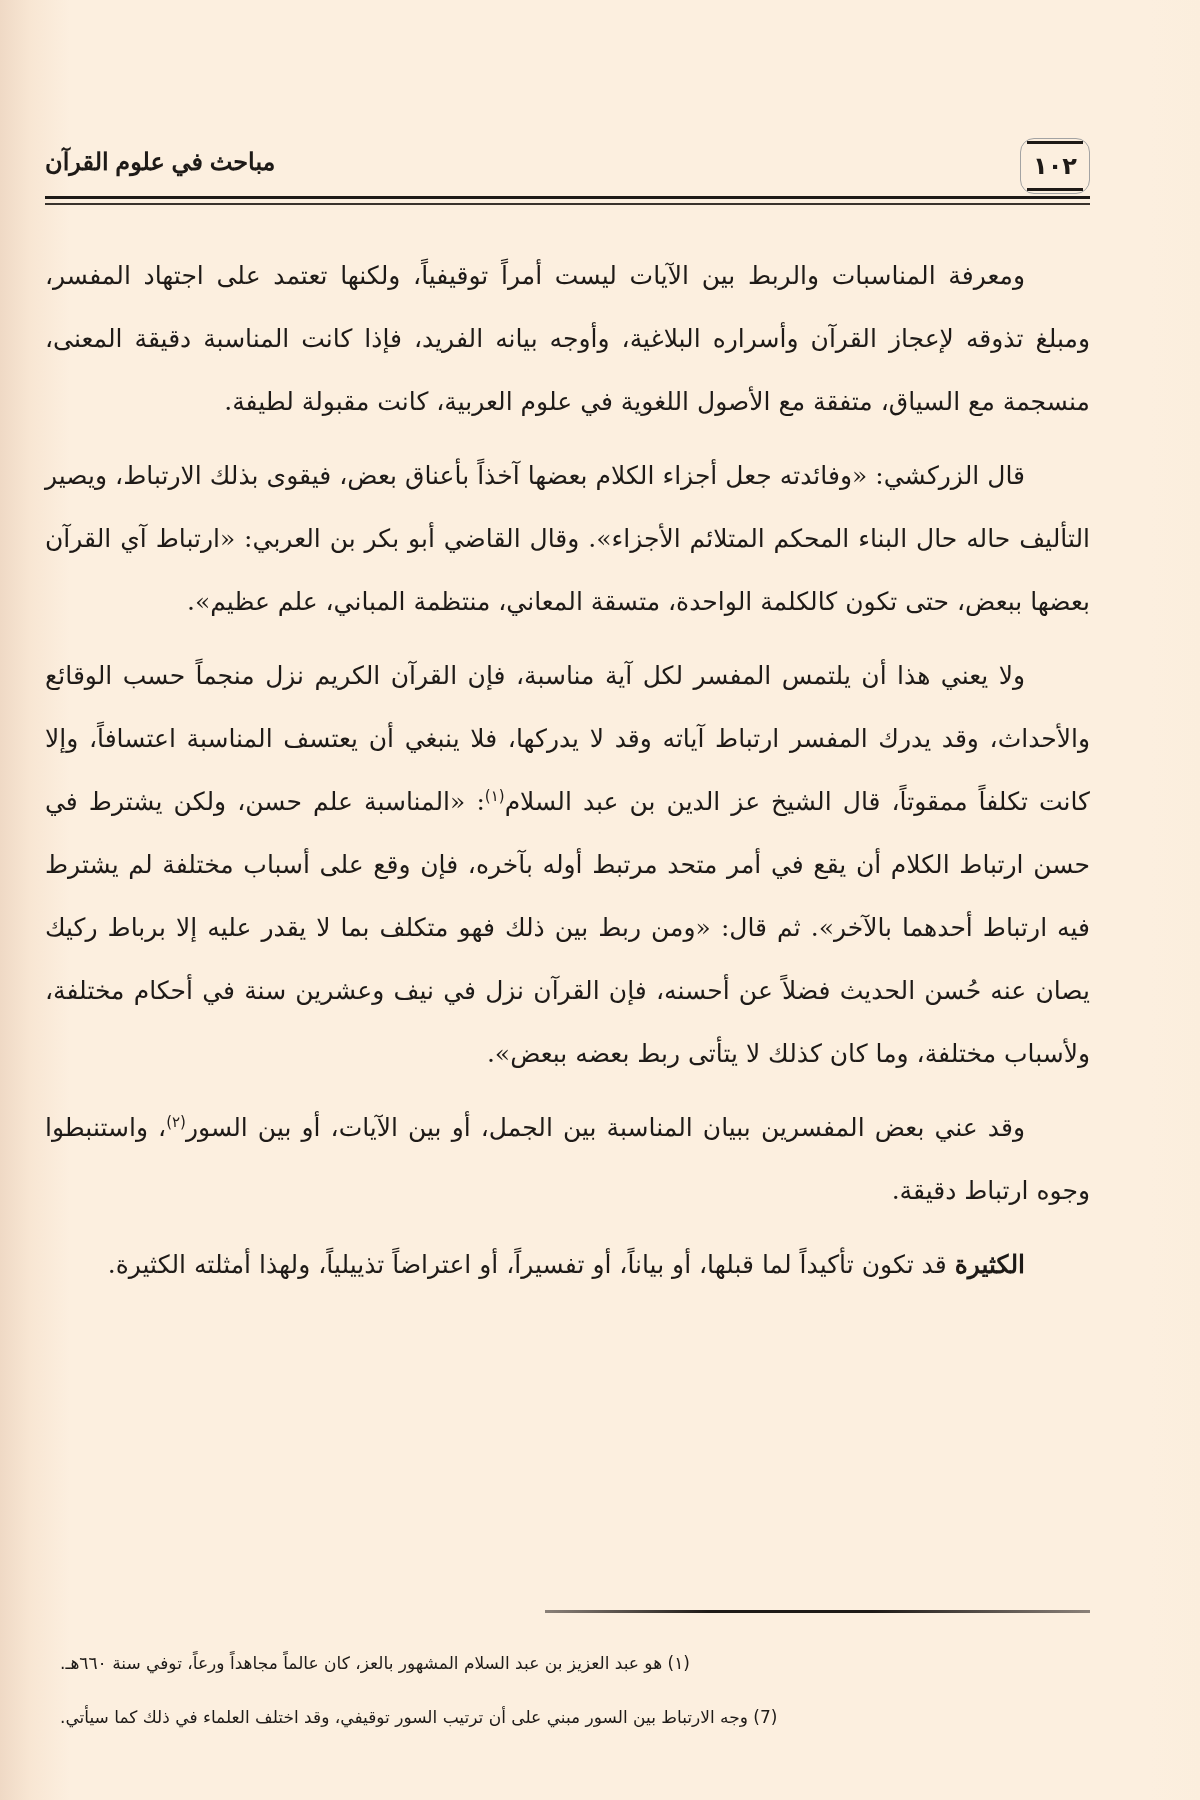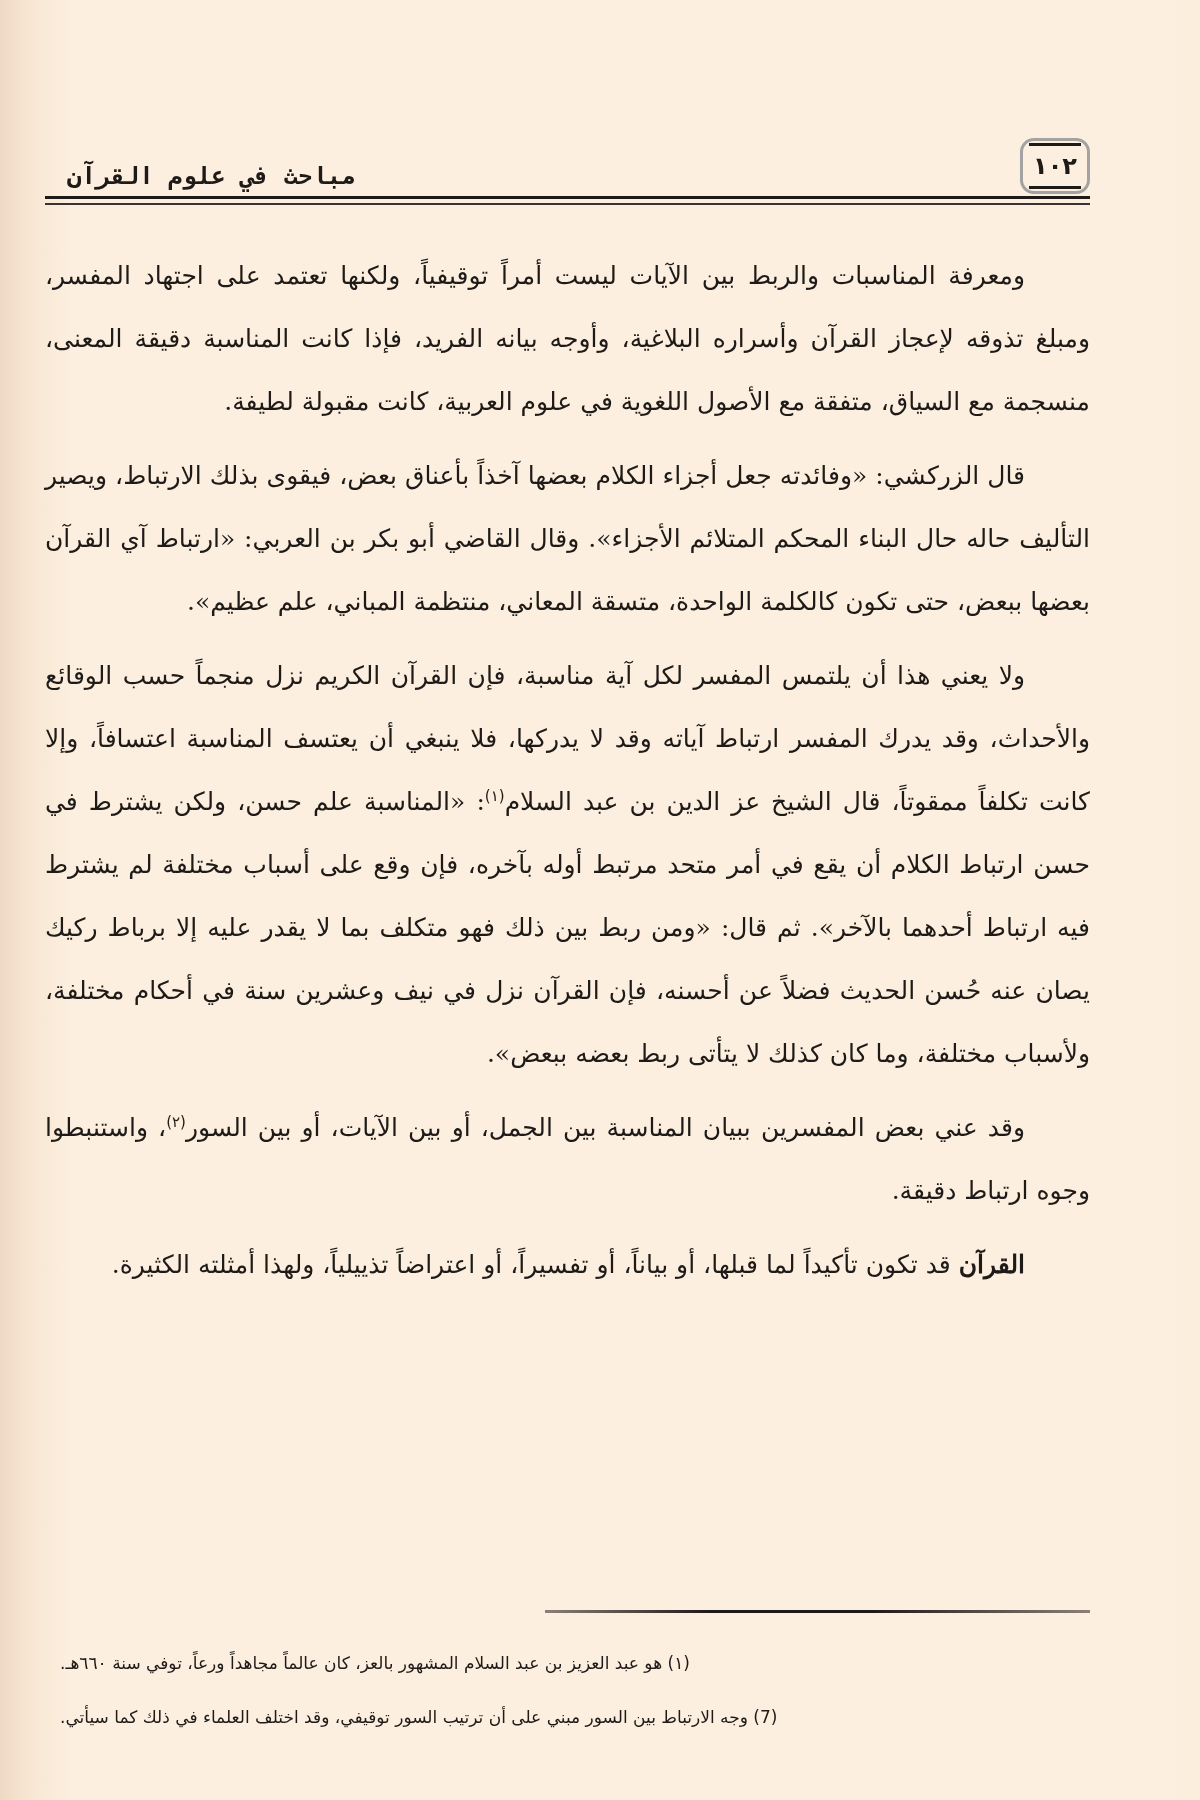--- a/index.html
+++ b/index.html
@@ -28,21 +28,21 @@
       left: 45px;
       width: 1045px;
       height: 78px;
     }
     .page-num-box {
       position: absolute;
       right: 0;
       top: 8px;
       width: 70px;
       height: 56px;
-      border: 3px solid #a3a3a3;
+      border: 1px solid #a3a3a3;
       border-radius: 14px;
       box-sizing: border-box;
       display: flex;
       align-items: center;
       justify-content: center;
       background: #fcefdf;
     }
     .page-num-box::before,
     .page-num-box::after {
       content: "";
@@ -56,26 +56,25 @@
     .page-num {
       font-family: "DejaVu Sans", sans-serif;
       font-weight: bold;
       font-size: 24px;
       letter-spacing: 3px;
       direction: rtl;
     }
     .running-title {
       position: absolute;
       left: 0;
-      top: 32px;
-      font-family: Liberation Mono, monospace;
+      top: 18px;
+      font-family: Liberation Sans, sans-serif;
       font-weight: bold;
       font-size: 24px;
       direction: rtl;
-      margin-left: 22px;
     }
     .header-rule {
       position: absolute;
       left: 0;
       right: 0;
       height: 3px;
       background: #1e1a17;
     }
     .header-rule.r1 { top: 66px; }
     .header-rule.r2 { top: 73px; height: 2px; background: #3a332d; }
@@ -148,21 +147,21 @@
 
   <div class="body-text">
     <p class="para">ومعرفة المناسبات والربط بين الآيات ليست أمراً توقيفياً، ولكنها تعتمد على اجتهاد المفسر، ومبلغ تذوقه لإعجاز القرآن وأسراره البلاغية، وأوجه بيانه الفريد، فإذا كانت المناسبة دقيقة المعنى، منسجمة مع السياق، متفقة مع الأصول اللغوية في علوم العربية، كانت مقبولة لطيفة.</p>
 
     <p class="para">قال الزركشي: «وفائدته جعل أجزاء الكلام بعضها آخذاً بأعناق بعض، فيقوى بذلك الارتباط، ويصير التأليف حاله حال البناء المحكم المتلائم الأجزاء». وقال القاضي أبو بكر بن العربي: «ارتباط آي القرآن بعضها ببعض، حتى تكون كالكلمة الواحدة، متسقة المعاني، منتظمة المباني، علم عظيم».</p>
 
     <p class="para"><span>ولا يعني هذا أن يلتمس المفسر لكل آية مناسبة، فإن القرآن الكريم نزل منجماً حسب الوقائع والأحداث، وقد يدرك المفسر ارتباط آياته وقد لا يدركها، فلا ينبغي أن يعتسف المناسبة اعتسافاً، وإلا كانت تكلفاً ممقوتاً، قال الشيخ عز الدين بن عبد السلام</span><sup class="fn-ref">(١)</sup><span>: «المناسبة علم حسن، ولكن يشترط في حسن ارتباط الكلام أن يقع في أمر متحد مرتبط أوله بآخره، فإن وقع على أسباب مختلفة لم يشترط فيه ارتباط أحدهما بالآخر». ثم قال: «ومن ربط بين ذلك فهو متكلف بما لا يقدر عليه إلا برباط ركيك يصان عنه حُسن الحديث فضلاً عن أحسنه، فإن القرآن نزل في نيف وعشرين سنة في أحكام مختلفة، ولأسباب مختلفة، وما كان كذلك لا يتأتى ربط بعضه ببعض».</span></p>
 
     <p class="para"><span>وقد عني بعض المفسرين ببيان المناسبة بين الجمل، أو بين الآيات، أو بين السور</span><sup class="fn-ref">(٢)</sup><span>، واستنبطوا وجوه ارتباط دقيقة.</span></p>
 
-    <p class="para"><span class="bold-lead">القرآن</span><span> قد تكون تأكيداً لما قبلها، أو بياناً، أو تفسيراً، أو اعتراضاً تذييلياً، ولهذا أمثلته الكثيرة.</span></p>
+    <p class="para"><span class="bold-lead">الكثيرة</span><span> قد تكون تأكيداً لما قبلها، أو بياناً، أو تفسيراً، أو اعتراضاً تذييلياً، ولهذا أمثلته الكثيرة.</span></p>
   </div>
 
   <div class="fn-rule"></div>
   <div class="footnotes">
     <p class="footnote">(١) هو عبد العزيز بن عبد السلام المشهور بالعز، كان عالماً مجاهداً ورعاً، توفي سنة ٦٦٠هـ.</p>
     <p class="footnote">(7) وجه الارتباط بين السور مبني على أن ترتيب السور توقيفي، وقد اختلف العلماء في ذلك كما سيأتي.</p>
   </div>
 
 </div>
 

